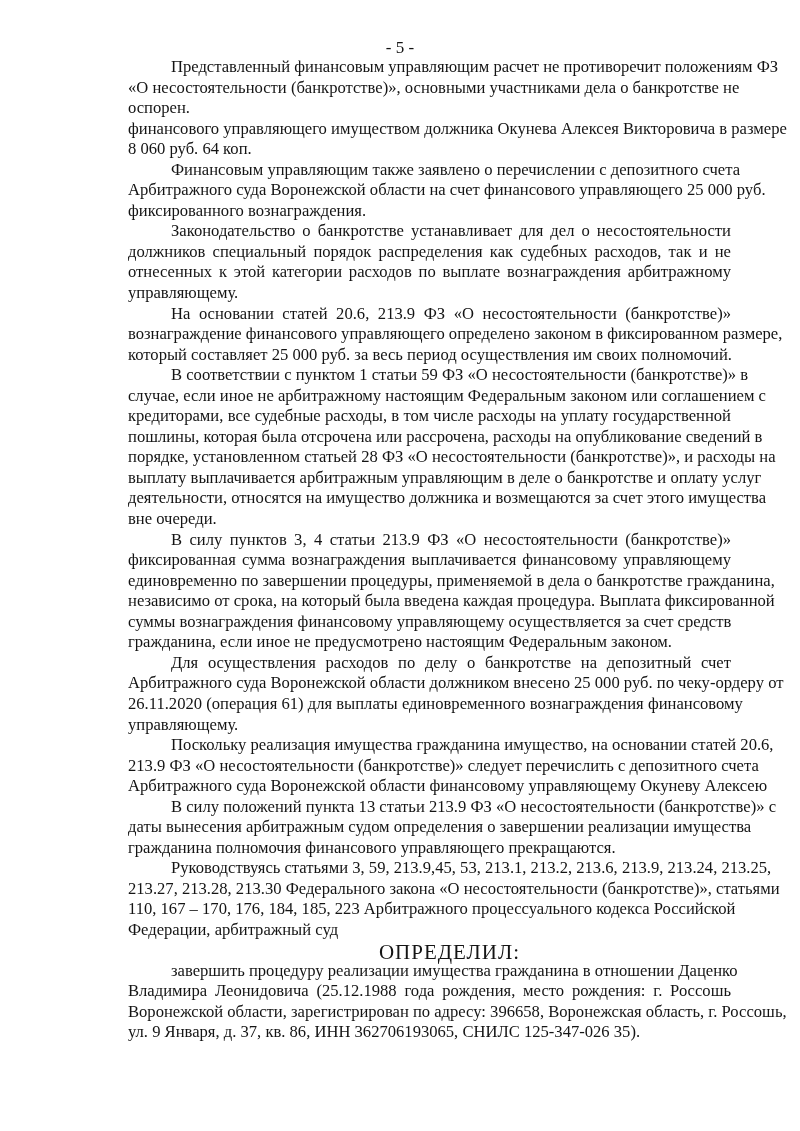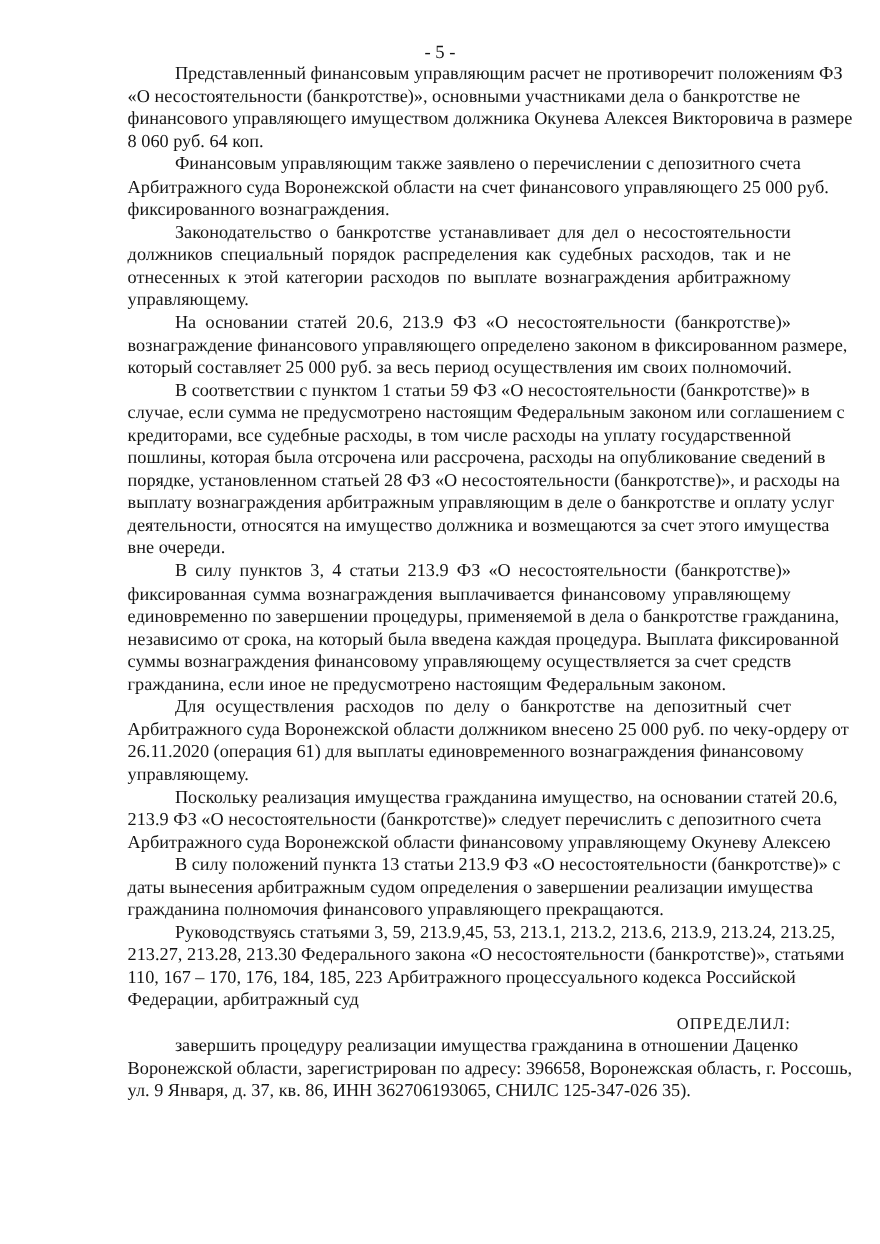--- a/index.html
+++ b/index.html
@@ -20,60 +20,61 @@
       top: 38px;
       left: 0;
       width: 800px;
       text-align: center;
       font-size: 17px;
       line-height: 20px;
     }
     .body-text {
       position: absolute;
       top: 57px;
-      left: 116px;
+      left: 128px;
       width: 603px;
       font-size: 16.6px;
       line-height: 20.55px;
     }
     .para .line {
       display: block;
       text-align: justify;
       text-align-last: justify;
       white-space: nowrap;
       height: 20.55px;
     }
     .para .line.last {
       text-align-last: left;
     }
     .para .line.first {
       padding-left: 43px;
     }
     .heading {
-      text-align: right;
-      font-size: 15px;
+      text-align: center;
+      font-size: 21px;
       letter-spacing: 1px;
       line-height: 24px;
       height: 24px;
       margin-top: -1px;
       margin-bottom: -3px;
       padding-left: 40px;
     }
   </style>
 </head>
 <body>
 
 <div>
   <div class="page-number">- 5 -</div>
 
   <div class="body-text">
     <div id="before">
         <div class="para">
           <span class="line first">Представленный финансовым управляющим расчет не противоречит положениям ФЗ</span>
           <span class="line">«О несостоятельности (банкротстве)», основными участниками дела о банкротстве не</span>
+          <span class="line last">оспорен.</span>
         </div>
         <div class="para">
           <span class="line">финансового управляющего имуществом должника Окунева Алексея Викторовича в размере</span>
           <span class="line last">8 060 руб. 64 коп.</span>
         </div>
         <div class="para">
           <span class="line first">Финансовым управляющим также заявлено о перечислении с депозитного счета</span>
           <span class="line">Арбитражного суда Воронежской области на счет финансового управляющего 25 000 руб.</span>
           <span class="line last">фиксированного вознаграждения.</span>
         </div>
@@ -83,25 +84,25 @@
           <span class="line">отнесенных к этой категории расходов по выплате вознаграждения арбитражному</span>
           <span class="line last">управляющему.</span>
         </div>
         <div class="para">
           <span class="line first">На основании статей 20.6, 213.9 ФЗ «О несостоятельности (банкротстве)»</span>
           <span class="line">вознаграждение финансового управляющего определено законом в фиксированном размере,</span>
           <span class="line last">который составляет 25 000 руб. за весь период осуществления им своих полномочий.</span>
         </div>
         <div class="para">
           <span class="line first">В соответствии с пунктом 1 статьи 59 ФЗ «О несостоятельности (банкротстве)» в</span>
-          <span class="line">случае, если сумма не предусмотрено настоящим Федеральным законом или соглашением с</span>
+          <span class="line">случае, если иное не арбитражному настоящим Федеральным законом или соглашением с</span>
           <span class="line">кредиторами, все судебные расходы, в том числе расходы на уплату государственной</span>
           <span class="line">пошлины, которая была отсрочена или рассрочена, расходы на опубликование сведений в</span>
           <span class="line">порядке, установленном статьей 28 ФЗ «О несостоятельности (банкротстве)», и расходы на</span>
-          <span class="line">выплату вознаграждения арбитражным управляющим в деле о банкротстве и оплату услуг</span>
+          <span class="line">выплату выплачивается арбитражным управляющим в деле о банкротстве и оплату услуг</span>
           <span class="line">деятельности, относятся на имущество должника и возмещаются за счет этого имущества</span>
           <span class="line last">вне очереди.</span>
         </div>
         <div class="para">
           <span class="line first">В силу пунктов 3, 4 статьи 213.9 ФЗ «О несостоятельности (банкротстве)»</span>
           <span class="line">фиксированная сумма вознаграждения выплачивается финансовому управляющему</span>
           <span class="line">единовременно по завершении процедуры, применяемой в дела о банкротстве гражданина,</span>
           <span class="line">независимо от срока, на который была введена каждая процедура. Выплата фиксированной</span>
           <span class="line">суммы вознаграждения финансовому управляющему осуществляется за счет средств</span>
           <span class="line last">гражданина, если иное не предусмотрено настоящим Федеральным законом.</span>
@@ -126,18 +127,19 @@
           <span class="line first">Руководствуясь статьями 3, 59, 213.9,45, 53, 213.1, 213.2, 213.6, 213.9, 213.24, 213.25,</span>
           <span class="line">213.27, 213.28, 213.30 Федерального закона «О несостоятельности (банкротстве)», статьями</span>
           <span class="line">110, 167 – 170, 176, 184, 185, 223 Арбитражного процессуального кодекса Российской</span>
           <span class="line last">Федерации, арбитражный суд</span>
         </div>
       </div>
     <div class="heading">ОПРЕДЕЛИЛ:</div>
     <div id="after">
         <div class="para">
           <span class="line first">завершить процедуру реализации имущества гражданина в отношении Даценко</span>
+          <span class="line">Владимира Леонидовича (25.12.1988 года рождения, место рождения: г. Россошь</span>
           <span class="line">Воронежской области, зарегистрирован по адресу: 396658, Воронежская область, г. Россошь,</span>
           <span class="line last">ул. 9 Января, д. 37, кв. 86, ИНН 362706193065, СНИЛС 125-347-026 35).</span>
         </div>
       </div>
   </div>
 </div>
 
 </body></html>

